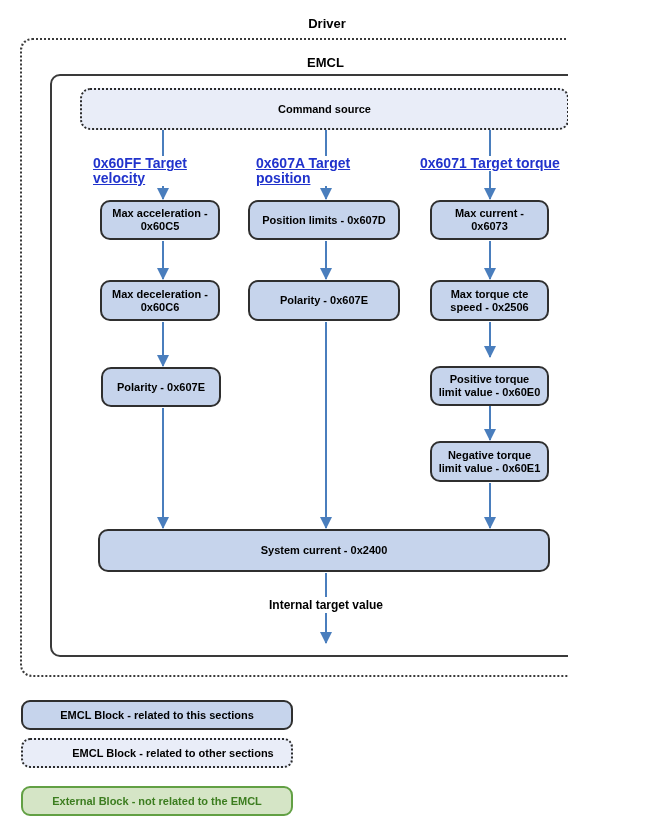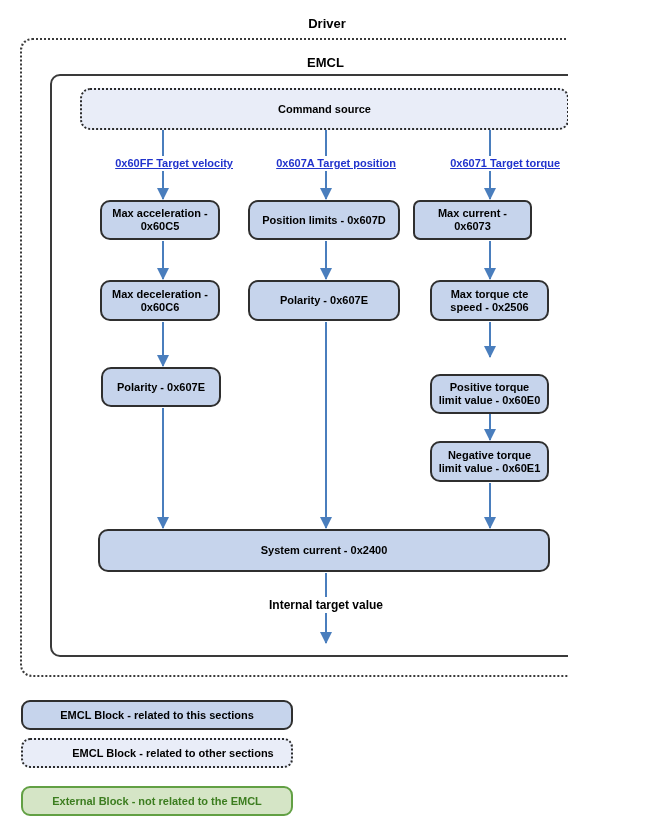--- a/index.html
+++ b/index.html
@@ -64,23 +64,23 @@
     z-index: 2;
   }
   .block--dotted {
     background: var(--dotted-fill);
     border-style: dotted;
     border-color: #2b2b2b;
   }
   .link-label {
     position: absolute;
     background: #ffffff;
-    text-align: right;
+    text-align: left;
     font-weight: bold;
-    font-size: 11px;
+    font-size: 14px;
     line-height: 15px;
     color: var(--link-color);
     text-decoration: underline;
     cursor: pointer;
     z-index: 3;
   }
   .free-label {
     position: absolute;
     background: #ffffff;
     text-align: center;
@@ -152,23 +152,23 @@
   <div class="link-label" style="left:256px; top:156px; width:140px;">0x607A Target position</div>
   <div class="link-label" style="left:420px; top:156px; width:140px;">0x6071 Target torque</div>
 
   <div class="block" style="left:100px; top:200px; width:120px; height:40px;">Max acceleration - 0x60C5</div>
   <div class="block" style="left:100px; top:280px; width:120px; height:41px;">Max deceleration - 0x60C6</div>
   <div class="block" style="left:101px; top:367px; width:120px; height:40px;">Polarity - 0x607E</div>
 
   <div class="block" style="left:248px; top:200px; width:152px; height:40px;">Position limits - 0x607D</div>
   <div class="block" style="left:248px; top:280px; width:152px; height:41px;">Polarity - 0x607E</div>
 
-  <div class="block" style="left:413px; top:200px; width:119px; height:40px;border-radius:7px;">Max current - 0x6073</div>
+  <div class="block" style="left:430px; top:200px; width:119px; height:40px;">Max current - 0x6073</div>
   <div class="block" style="left:430px; top:280px; width:119px; height:41px;">Max torque cte speed - 0x2506</div>
-  <div class="block" style="left:430px; top:374px; width:119px; height:40px;">Positive torque limit value - 0x60E0</div>
+  <div class="block" style="left:430px; top:366px; width:119px; height:40px;">Positive torque limit value - 0x60E0</div>
   <div class="block" style="left:430px; top:441px; width:119px; height:41px;">Negative torque limit value - 0x60E1</div>
 
   <div class="block" style="left:98px; top:529px; width:452px; height:43px;">System current - 0x2400</div>
 
   <div class="free-label" style="left:246px; top:597px; width:160px;">Internal target value</div>
 
   <div class="legend-item" id="legend-this">EMCL Block - related to this sections</div>
   <div class="legend-item" id="legend-other">EMCL Block - related to other sections</div>
   <div class="legend-item" id="legend-external">External Block - not related to the EMCL</div>
 

